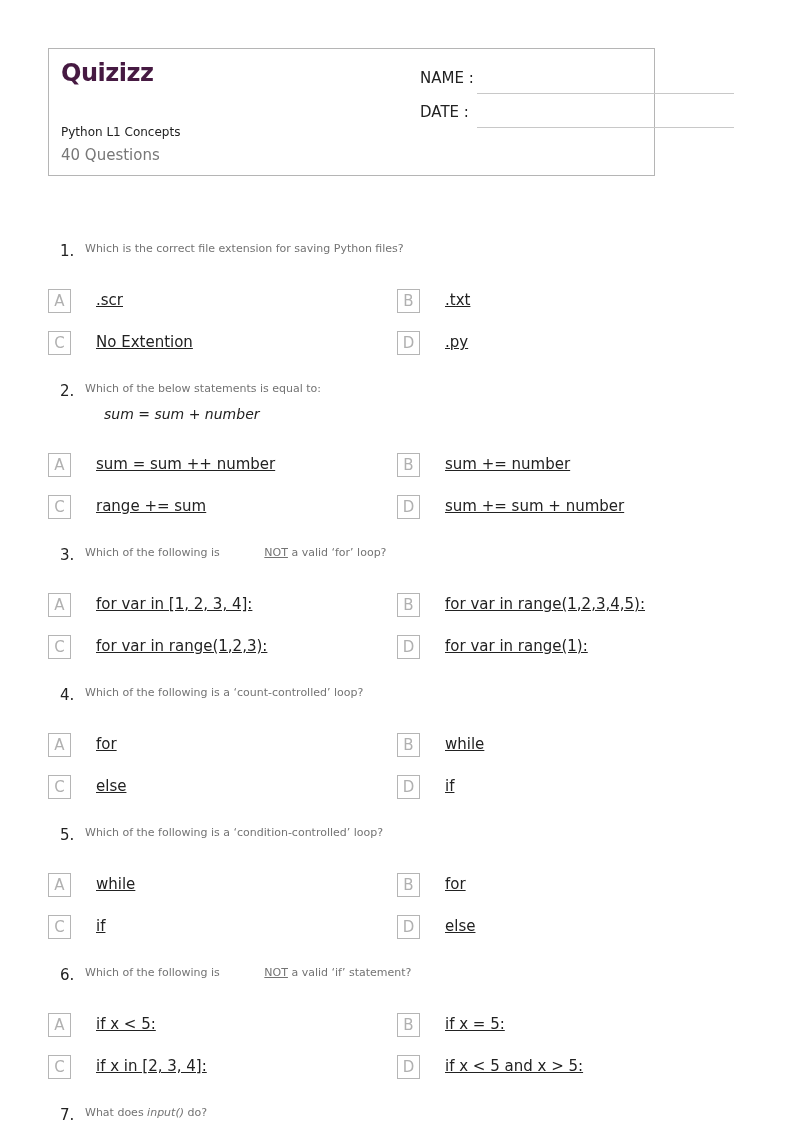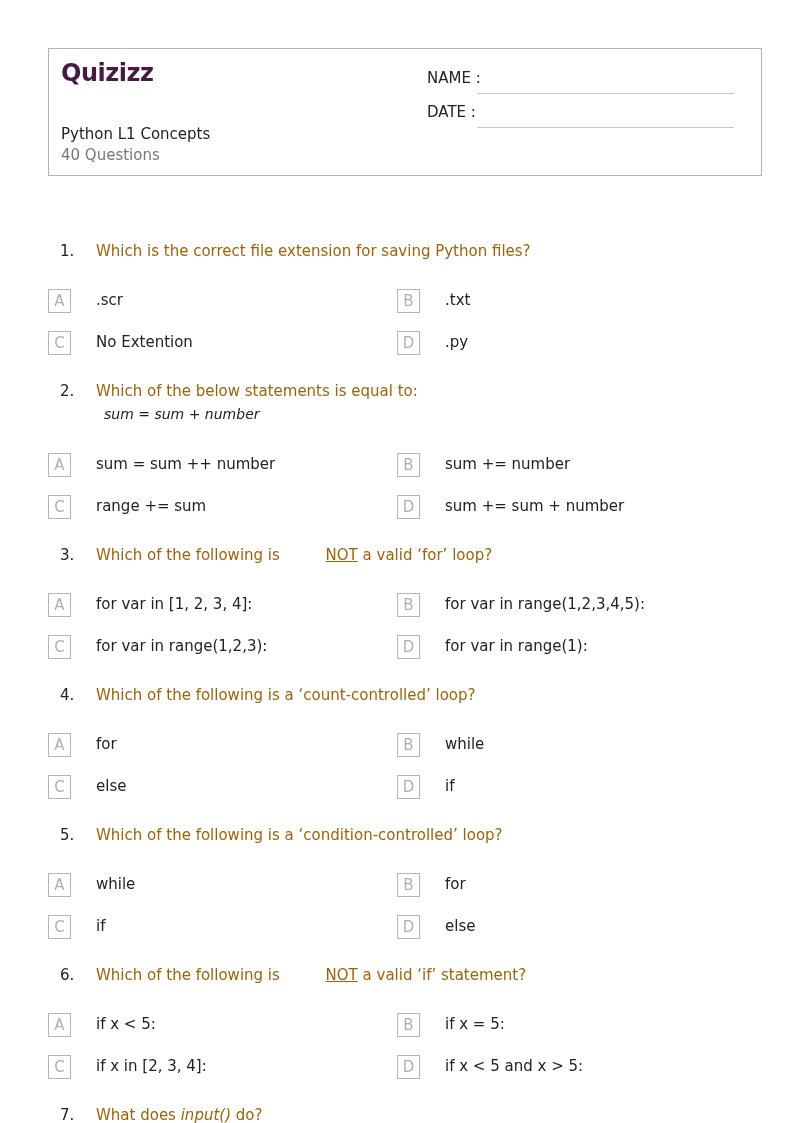--- a/index.html
+++ b/index.html
@@ -1,48 +1,48 @@
 <!DOCTYPE html>
 <html><head>
 <meta charset="utf-8">
 <style>
   * { box-sizing: border-box; margin: 0; padding: 0; }
   html, body { width: 794px; height: 1123px; background: #ffffff; overflow: hidden; }
   body { font-family: "DejaVu Sans", sans-serif; color: #222; position: relative; }
 
   .header-box {
-    position: absolute; left: 48px; top: 48px; width: 714px; height: 128px;
+    position: absolute; left: 48px; top: 48px; width: 607px; height: 128px;
     border: 1px solid #b5b5b5;
   }
   .logo {
     position: absolute; left: 12px; top: 10px;
     font-family: "DejaVu Sans", sans-serif; font-weight: bold;
     font-size: 24px; color: #461a42; letter-spacing: -0.5px;
   }
-  .ws-title { position: absolute; left: 12px; top: 76px; font-size: 15px; color: #222; }
+  .ws-title { position: absolute; left: 12px; top: 76px; font-size: 12px; color: #222; }
   .ws-count { position: absolute; left: 12px; top: 97px; font-size: 15px; color: #777; }
 
   .field { position: absolute; left: 371px; height: 22px; width: 314px; }
-  .field-label { position: absolute; left: 0; top: 0; font-size: 15px; color: #222; margin-left: 7px; }
+  .field-label { position: absolute; left: 0; top: 0; font-size: 15px; color: #222; }
   .field-line { position: absolute; left: 57px; right: 0; bottom: -3px; border-bottom: 1px solid #c8c8c8; }
 
   .question { position: absolute; left: 0; width: 794px; }
   .q-num { position: absolute; left: 60px; top: 0; font-size: 15px; color: #222; }
-  .q-text { position: absolute; left: 96px; top: 0; font-size: 15px; color: #a16207; white-space: nowrap; }
+  .q-text { position: absolute; left: 85px; top: 0; font-size: 11px; color: #737373; white-space: nowrap; }
   .q-sub { position: absolute; left: 96px; top: 24px; font-size: 14px; font-style: italic; color: #222; margin-left: 8px; }
   .q-text u { text-decoration: underline; margin-left: 41px; }
   .q-text i { font-style: italic; }
 
   .option { position: absolute; height: 24px; width: 300px; }
   .opt-box {
     position: absolute; left: 0; top: 0; width: 23px; height: 24px;
     border: 1px solid #b5b5b5; color: #b0b0b0; font-size: 15px;
     display: flex; align-items: center; justify-content: center;
   }
-  .opt-text { position: absolute; left: 48px; top: 2px; font-size: 15px; color: #222; white-space: nowrap; }
+  .opt-text { position: absolute; left: 48px; top: 2px; font-size: 15px; color: #222; white-space: nowrap; text-decoration: underline; }
 </style>
 </head>
 <body>
 
 <div class="header-box">
   <div class="logo">Quizizz</div>
   <div class="ws-title">Python L1 Concepts</div>
   <div class="ws-count">40 Questions</div>
 
   <div class="field" style="top:20px;">

